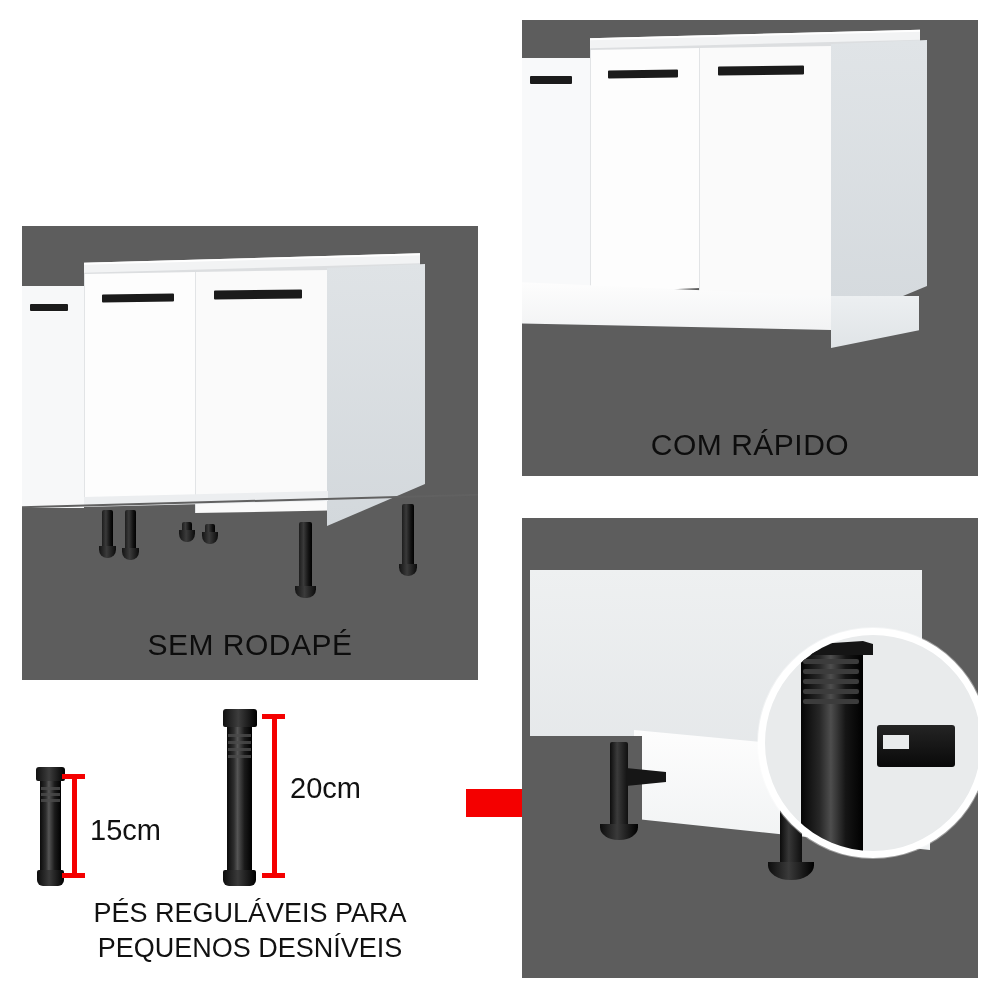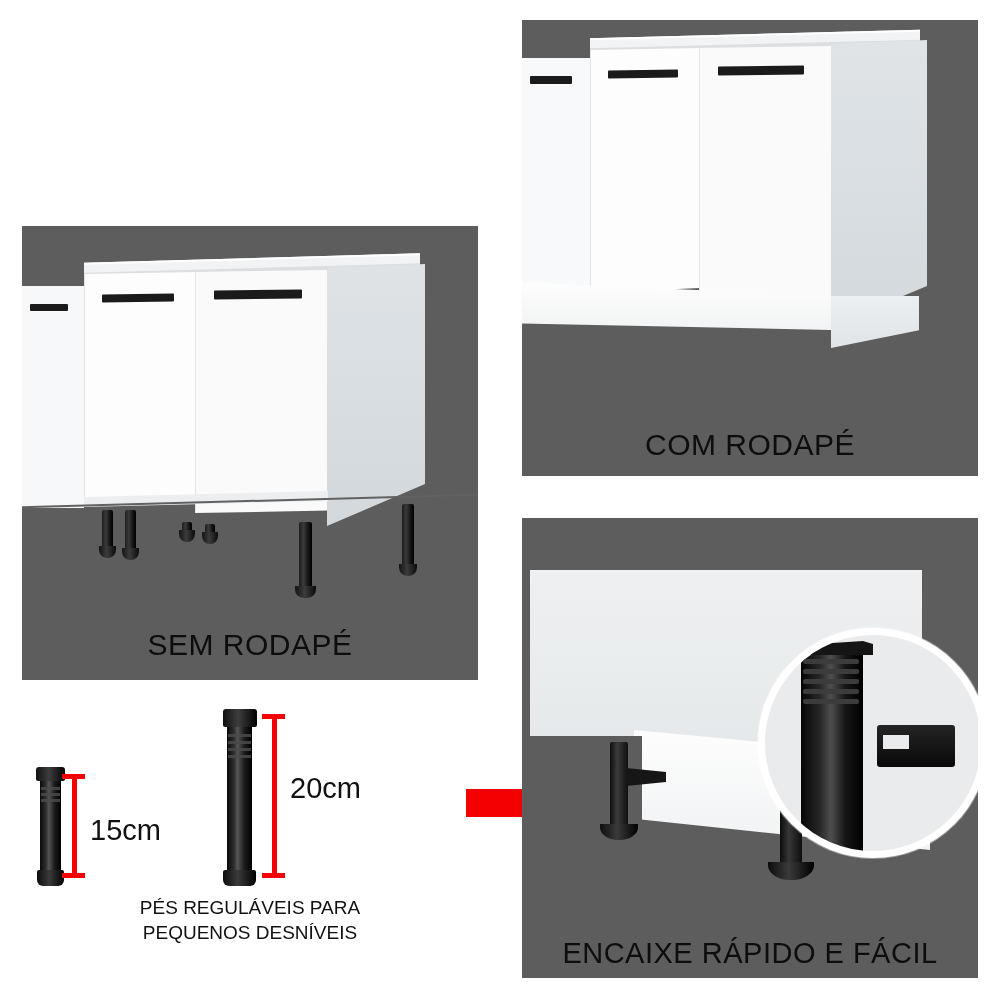--- a/index.html
+++ b/index.html
@@ -105,21 +105,21 @@
   }
 
   .dim{position:absolute;}
   .dim .line{position:absolute;left:50%;top:0;width:5px;height:100%;margin-left:-2px;background:#f40000;}
   .dim .cap-t{position:absolute;left:-9px;top:0;width:23px;height:5px;background:#f40000;}
   .dim .cap-b{position:absolute;left:-9px;bottom:0;width:23px;height:5px;background:#f40000;}
   .dim-label{position:absolute;color:#111;font-size:29px;white-space:nowrap;}
 
   #legs-caption{
     position:absolute;left:0;top:206px;width:100%;text-align:center;
-    color:#111;font-size:19px;line-height:1.30;white-space:pre-line;
+    color:#111;font-size:27px;line-height:1.30;white-space:pre-line;
   }
 
   
   #arrow{position:absolute;left:466px;top:772px;width:112px;height:62px;}
   #arrow .shaft{position:absolute;left:0;top:17px;width:70px;height:28px;background:#f40000;}
   #arrow .head{
     position:absolute;left:66px;top:0;width:0;height:0;
     border-top:31px solid transparent;border-bottom:31px solid transparent;
     border-left:46px solid #f40000;
   }
@@ -218,21 +218,21 @@
                   clip-path:polygon(0 4px,100% 0,100% 86%,0 100%);"></div>
 
       <div class="plinth-face" style="left:-6px;top:262px;width:315px;height:48px;
                   background:linear-gradient(180deg,#fdfdfd,#f2f3f4);
                   clip-path:polygon(0 0,100% 14px,100% 100%,0 86%);"></div>
       <div class="plinth-side" style="left:309px;top:276px;width:88px;height:52px;
                   background:linear-gradient(180deg,#eceff1,#e0e4e7);
                   clip-path:polygon(0 0,100% -16px,100% 66%,0 100%);"></div>
     </div>
 
-    <div class="panel-caption" id="com-caption">COM RODAPÉ</div>
+    <div class="panel-caption" id="com-caption">COM RÁPIDO</div>
   </div>
 
   <div id="legs-diagram">
 
     <div class="prod-leg" style="left:18px;top:84px;width:21px;height:104px;">
       <div class="body"></div>
       <div class="cap"></div>
       <div class="base"></div>
       <div class="thread" style="top:13px;"></div>
       <div class="thread" style="top:19px;"></div>
@@ -302,16 +302,15 @@
       <div class="mag-thread" style="left:38px;top:24px;width:56px;"></div>
       <div class="mag-thread" style="left:38px;top:34px;width:56px;"></div>
       <div class="mag-thread" style="left:38px;top:44px;width:56px;"></div>
       <div class="mag-thread" style="left:38px;top:54px;width:56px;"></div>
       <div class="mag-thread" style="left:38px;top:64px;width:56px;"></div>
       <div class="mag-clip" style="left:112px;top:90px;width:78px;height:42px;border-radius:3px;
                   background:linear-gradient(180deg,#242424,#090909);"></div>
       <div class="mag-clip-in" style="left:118px;top:100px;width:26px;height:14px;"></div>
     </div>
 
-    <div class="panel-caption" id="enc-caption">ENCAIXE RÁPIDO E FÁCIL</div>
   </div>
 
 </div>
 
 </body></html>

